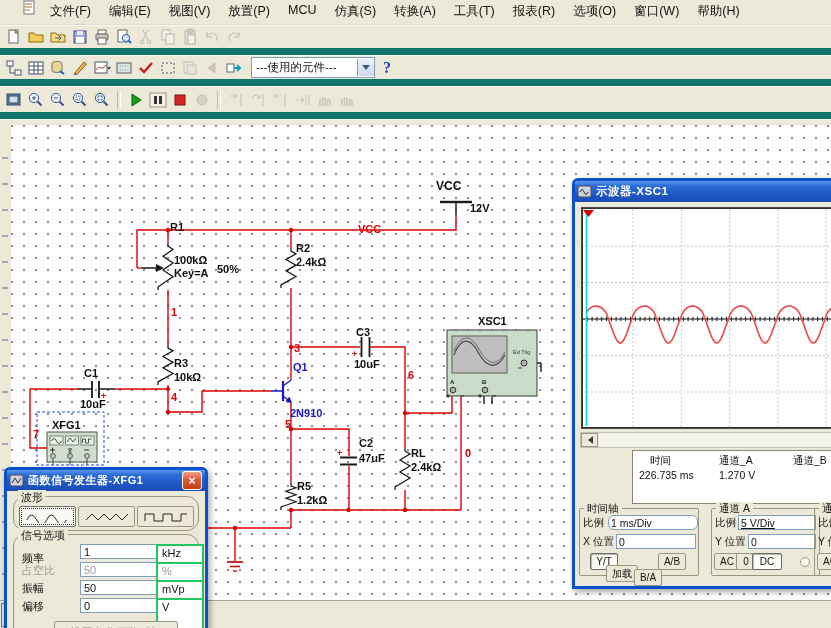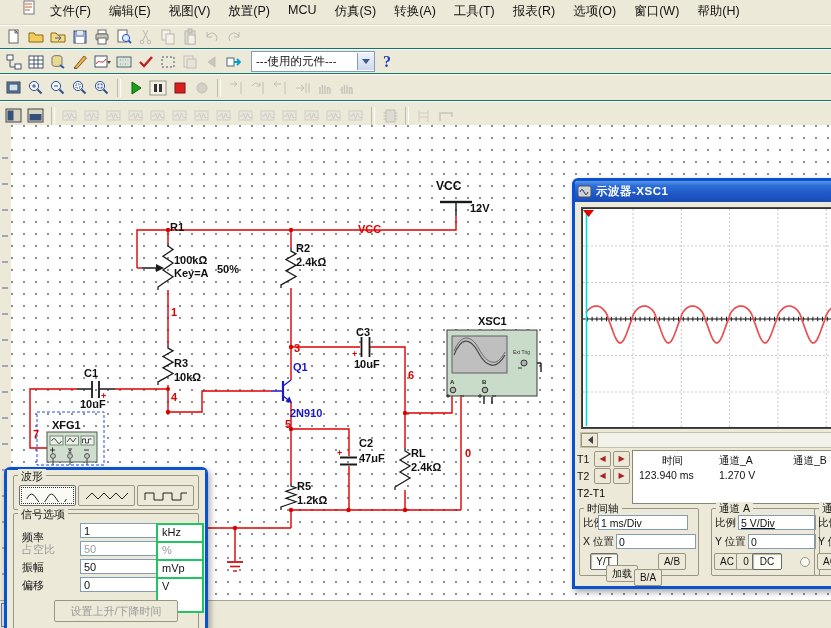--- a/index.html
+++ b/index.html
@@ -2,21 +2,21 @@
 <html><head>
 <meta charset="utf-8">
 <style>
   html,body{margin:0;padding:0;}
   body{position:relative;width:831px;height:628px;overflow:hidden;background:#ece9d8;
        font-family:"Liberation Sans",sans-serif;-webkit-font-smoothing:antialiased;}
   
   .menubar{height:24px;display:flex;align-items:flex-start;padding-left:19px;background:#ece9d8;border-bottom:1px solid #e0dcc8;}
   .appico{width:16px;height:16px;margin:0 4px 0 2px;display:inline-block;}
   .menu-item{padding:3px 9px;font-size:12.5px;color:#111;cursor:default;}
-  .tb{display:flex;align-items:center;padding-left:3px;border-top:1px solid #fbfaf6;border-bottom:1px solid #0f766e;background:#ece9d8;}
+  .tb{display:flex;align-items:center;padding-left:3px;border-top:1px solid #fbfaf6;border-bottom:7px solid #0f766e;background:#ece9d8;}
   .tb1{height:22px}.tb2{height:23px}.tb3{height:25px}.tb4{height:27px}
   .tbicons{display:flex;align-items:center;}
   .tbi{width:22px;height:20px;display:inline-flex;align-items:center;justify-content:center;}
   .tbi.disabled{opacity:.42;filter:grayscale(1);}
   .tsep{width:2px;height:18px;margin:0 4px;border-left:1px solid #c0bcac;border-right:1px solid #fff;}
   .combo{display:flex;align-items:center;width:122px;height:19px;background:#fff;border:1px solid #7f9db9;margin-left:6px;}
   .combo-text{flex:1;font-size:11.5px;padding-left:4px;color:#111;white-space:nowrap;overflow:hidden;}
   .combo-btn{width:16px;height:17px;background:linear-gradient(#eef3fb,#cfd9ec);border-left:1px solid #7f9db9;display:flex;align-items:center;justify-content:center;}
   .combo-btn::before{content:"";border:4px solid transparent;border-top:5px solid #3a5a8c;margin-top:4px;}
   .helpq{color:#1b3fbb;font-weight:bold;font-size:16px;margin-left:8px;font-family:"Liberation Serif",serif;}
@@ -68,21 +68,21 @@
   .grp span.lab{position:absolute;white-space:nowrap;}
   .fld{position:absolute;height:13px;background:#fff;border:1px solid #7f9db9;font:10.5px "Liberation Sans",sans-serif;padding:0 2px;color:#111;}
   .sbtn{position:absolute;height:15px;background:#ece9d8;border:1px solid #9a9684;border-radius:2px;font-size:10px;
     display:flex;align-items:center;justify-content:center;padding:0 2px;color:#111;white-space:nowrap;}
   .sbtn.on{background:#fdfdf8;border:1px solid #6a6a6a;box-shadow:inset 1px 1px 1px #b8b4a4;}
   .radio{position:absolute;width:8px;height:8px;border:1px solid #9a9684;border-radius:50%;background:#f8f8f4;}
   .grp-tb{left:4px;width:118px;} .grp-a{left:136px;width:107px;} .grp-b{left:239px;width:108px;}
   
   .fgdlg{left:4px;top:467px;width:198px;height:175px;z-index:5;}
   .fg-body{position:relative;height:148px;background:#ece9d8;font-size:11px;color:#111;}
-  .fgrp{position:absolute;left:6px;right:6px;border:1px solid #9a9684;border-radius:2px;}
+  .fgrp{position:absolute;left:6px;right:6px;border:1px solid #9a9684;border-radius:12px;}
   .fgrp .grp-label{font-size:11px;}
   .wavebtn{position:absolute;top:9px;width:55px;height:19px;background:#ece9d8;border:1px solid #9a9684;border-radius:2px;
     display:flex;align-items:center;justify-content:center;}
   .wavebtn.sel{background:#fafaf4;border:1px solid #707070;outline:1px dotted #333;outline-offset:-3px;}
   .frow-lab{position:absolute;left:8px;white-space:nowrap;}
   .frow-lab.dis,.funit.dis,.fval.dis{color:#9a9a9a;}
   .fval{position:absolute;left:66px;width:70px;height:13px;background:#fff;border:1px solid #7f9db9;font:11px "Liberation Sans",sans-serif;padding:0 3px;color:#111;}
   .funit{position:absolute;left:142px;width:40px;height:13px;background:#fff;border:2px solid #22c55e;padding:1px 0 18px 4px;}
   .risebtn{position:absolute;left:40px;top:114px;width:122px;height:20px;background:#ece9d8;border:1px solid #9a9684;border-radius:2px;
     color:#9a9a9a;display:flex;align-items:center;justify-content:center;font-size:11px;white-space:nowrap;}
@@ -635,47 +635,32 @@
         <line x1="0" y1="111" x2="330" y2="111" stroke="#1a1a1a" stroke-width="4.5" stroke-dasharray="1,3.8"></line>
         <path id="swave" fill="none" stroke-width="1.7" d="M4.0,104.7 L5.5,102.6 L7.0,101.1 L8.5,99.9 L10.0,99.0 L11.5,98.4 L13.0,98.1 L14.5,98.0 L16.0,98.2 L17.5,98.7 L19.0,99.5 L20.5,100.6 L22.0,102.1 L23.5,103.9 L25.0,106.6 L26.5,111.6 L28.0,115.2 L29.5,119.4 L31.0,123.6 L32.5,127.5 L34.0,130.8 L35.5,133.2 L37.0,134.7 L38.5,135.0 L40.0,134.1 L41.5,132.2 L43.0,129.4 L44.5,125.8 L46.0,121.7 L47.5,117.4 L49.0,113.4 L50.5,108.9 L52.0,105.2 L53.5,103.0 L55.0,101.3 L56.5,100.1 L58.0,99.1 L59.5,98.5 L61.0,98.1 L62.5,98.0 L64.0,98.2 L65.5,98.6 L67.0,99.4 L68.5,100.4 L70.0,101.7 L71.5,103.5 L73.0,106.0 L74.5,111.1 L76.0,114.4 L77.5,118.5 L79.0,122.8 L80.5,126.8 L82.0,130.2 L83.5,132.8 L85.0,134.5 L86.5,135.0 L88.0,134.4 L89.5,132.7 L91.0,130.0 L92.5,126.5 L94.0,122.5 L95.5,118.2 L97.0,114.2 L98.5,111.0 L100.0,105.8 L101.5,103.4 L103.0,101.6 L104.5,100.3 L106.0,99.3 L107.5,98.6 L109.0,98.2 L110.5,98.0 L112.0,98.1 L113.5,98.5 L115.0,99.2 L116.5,100.2 L118.0,101.4 L119.5,103.1 L121.0,105.4 L122.5,109.4 L124.0,113.6 L125.5,117.7 L127.0,121.9 L128.5,126.0 L130.0,129.6 L131.5,132.4 L133.0,134.2 L134.5,135.0 L136.0,134.6 L137.5,133.1 L139.0,130.6 L140.5,127.3 L142.0,123.3 L143.5,119.1 L145.0,114.9 L146.5,111.5 L148.0,106.4 L149.5,103.8 L151.0,102.0 L152.5,100.5 L154.0,99.5 L155.5,98.7 L157.0,98.2 L158.5,98.0 L160.0,98.1 L161.5,98.4 L163.0,99.0 L164.5,99.9 L166.0,101.2 L167.5,102.8 L169.0,104.9 L170.5,108.2 L172.0,112.9 L173.5,116.8 L175.0,121.1 L176.5,125.2 L178.0,128.9 L179.5,131.9 L181.0,133.9 L182.5,134.9 L184.0,134.8 L185.5,133.5 L187.0,131.2 L188.5,128.0 L190.0,124.2 L191.5,120.0 L193.0,115.7 L194.5,112.0 L196.0,107.1 L197.5,104.2 L199.0,102.3 L200.5,100.8 L202.0,99.7 L203.5,98.8 L205.0,98.3 L206.5,98.0 L208.0,98.0 L209.5,98.3 L211.0,98.9 L212.5,99.7 L214.0,100.9 L215.5,102.4 L217.0,104.4 L218.5,107.3 L220.0,112.3 L221.5,116.0 L223.0,120.2 L224.5,124.4 L226.0,128.2 L227.5,131.4 L229.0,133.6 L230.5,134.8 L232.0,134.9 L233.5,133.8 L235.0,131.7 L236.5,128.7 L238.0,125.0 L239.5,120.8 L241.0,116.6 L242.5,112.7 L244.0,107.9 L245.5,104.7 L247.0,102.6 L248.5,101.1 L250.0,99.9 L251.5,99.0 L253.0,98.4 L254.5,98.1 L256.0,98.0 L257.5,98.2 L259.0,98.7 L260.5,99.5 L262.0,100.6 L263.5,102.1 L265.0,103.9 L266.5,106.6 L268.0,111.6 L269.5,115.2 L271.0,119.4 L272.5,123.6 L274.0,127.5 L275.5,130.8 L277.0,133.2 L278.5,134.7 L280.0,135.0 L281.5,134.1 L283.0,132.2 L284.5,129.4 L286.0,125.8 L287.5,121.7 L289.0,117.4 L290.5,113.4 L292.0,108.9 L293.5,105.2 L295.0,103.0 L296.5,101.3 L298.0,100.1 L299.5,99.1 L301.0,98.5 L302.5,98.1 L304.0,98.0 L305.5,98.2 L307.0,98.6 L308.5,99.4 L310.0,100.4 L311.5,101.7 L313.0,103.5 L314.5,106.0 L316.0,111.1 L317.5,114.4 L319.0,118.5 L320.5,122.8 L322.0,126.8 L323.5,130.2 L325.0,132.8 L326.5,134.5 L328.0,135.0 L329.5,134.4 " stroke="#e94f4f"></path>
         <line x1="4.5" y1="2" x2="4.5" y2="218" stroke="#00dcdc" stroke-width="1.6"></line>
         <polygon points="1,2 12,2 6.5,9" fill="#e00000"></polygon>
         <rect x="0.5" y="0.5" width="329" height="219" fill="none" stroke="#333"></rect>
       </svg>
     </div>
     <div class="hscroll">
       <span class="sb-btn"></span>
     </div>
-    <div class="cursor-box">
-      <div class="trow">
-          <span class="tlab">T1</span>
-        <span class="abtn"></span>
-        <span class="abtn r"></span>
-        </div>
-      <div class="trow">
-          <span class="tlab">T2</span>
-        <span class="abtn"></span>
-        <span class="abtn r"></span>
-        </div>
-      <div class="trow">
-          <span>T2-T1</span>
-        </div>
-    </div>
     <div class="readout">
-      <span style="left:29px;top:3px">时间</span>
+      <span style="left:17px;top:3px">时间</span>
       <span style="left:86px;top:3px">通道_A</span>
       <span style="left:160px;top:3px">通道_B</span>
-      <span style="left:6px;top:18px">123.940 ms</span>
+      <span style="left:6px;top:18px">226.735 ms</span>
       <span style="left:86px;top:18px">1.270 V</span>
     </div>
 
     <div class="grp grp-tb">
       <span class="grp-label">时间轴</span>
       <span class="lab" style="left:3px;top:7px">比例</span>
-      <input class="fld" style="left: 18px; top: 6px; width: 84px;" readonly="" value="1 ms/Div">
+      <input class="fld" style="left: 28px; top: 6px; width: 84px; border-radius: 6px;" readonly="" value="1 ms/Div">
       <span class="lab" style="left:3px;top:26px">X 位置</span>
       <input class="fld" style="left: 36px; top: 25px; width: 74px;" readonly="" value="0">
       <span class="sbtn on" style="left:10px;top:44px;width:22px">Y/T</span>
       <span class="sbtn" style="left:26px;top:56px;width:26px">加载</span>
       <span class="sbtn" style="left:54px;top:60px;width:22px">B/A</span>
       <span class="sbtn" style="left:78px;top:44px;width:22px">A/B</span>
     </div>
 
     <div class="grp grp-a">
       <span class="grp-label">通道 A</span>
@@ -695,20 +680,28 @@
 
       <span class="lab" style="left:3px;top:26px">Y 位置</span>
 
       <span class="sbtn" style="left:2px;top:44px;width:20px">AC</span>
 
     </div>
   </div>
 </div>
 
 <div class="xp-window fgdlg">
+  <div class="xp-title">
+    <span class="xp-ico"><svg width="14" height="14">
+          <rect x="0" y="1" width="13" height="11" rx="2" fill="#cfd4dc" stroke="#555"></rect>
+          <path d="M2,9 l3,-5 3,5 3,-5" stroke="#334" fill="none"></path>
+        </svg></span>
+    <span class="xp-ttext" style="font-size:11px">函数信号发生器-XFG1</span>
+    <span class="xclose">×</span>
+  </div>
   <div class="fg-body">
     <div class="fgrp" style="top:5px;height:33px">
       <span class="grp-label">波形</span>
       <span class="wavebtn sel" style="left:5px">
         <svg width="46" height="12">
             <path d="M2,9 q5,-10 11,0 t11,0 t11,0 t11,0" transform="scale(0.9,1)" stroke="#222" fill="none"></path>
           </svg>
         </span>
       <span class="wavebtn" style="left:64px">
         <svg width="46" height="12">

